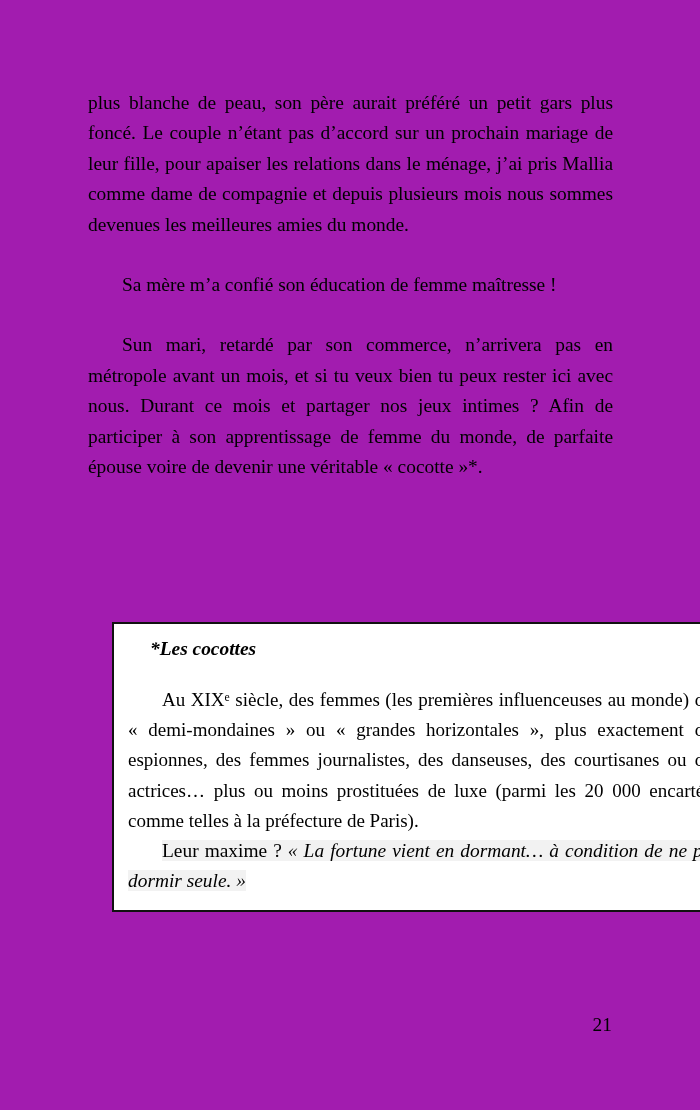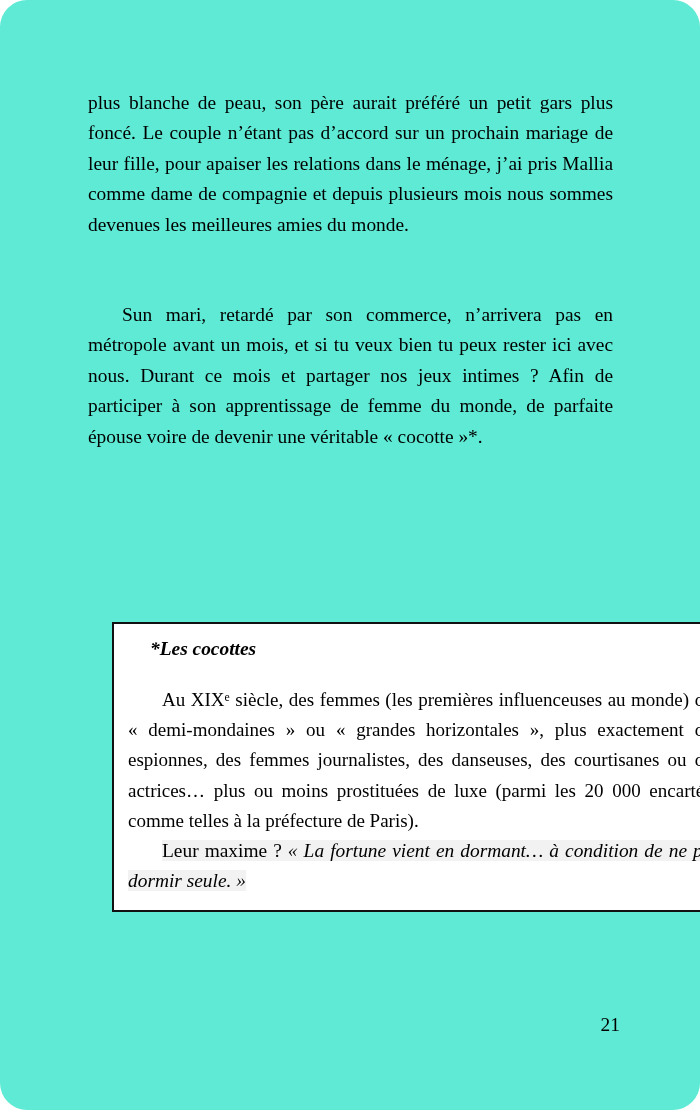--- a/index.html
+++ b/index.html
@@ -15,22 +15,21 @@
     color: #000000;
     overflow: hidden;
   }
 
   .page {
     position: absolute;
     left: 0;
     top: 0;
     width: 700px;
     height: 1110px;
-    background: #5eead4;
-    border-radius: 27px;
+    background: #a21caf;
   }
 
   .content {
     position: absolute;
     left: 88px;
     top: 88px;
     width: 525px;
   }
 
   p.body-para {
@@ -102,38 +101,39 @@
   .hl {
     background-color: #f2f2f2;
     box-decoration-break: clone;
     -webkit-box-decoration-break: clone;
   }
 
   .quote-it { font-style: italic; }
 
   .page-number {
     position: absolute;
-    right: 80px;
+    right: 88px;
     top: 1013px;
     font-size: 19.4px;
     line-height: 24px;
     text-align: right;
   }
 </style>
 </head>
 <body>
 
 <div class="page">
 
   <div class="content">
 
     <p class="body-para">plus blanche de peau, son père aurait préféré un petit gars plus foncé. Le couple n’étant pas d’accord sur un prochain mariage de leur fille, pour apaiser les relations dans le ménage, j’ai pris Mallia comme dame de compagnie et depuis plusieurs mois nous sommes devenues les meilleures amies du monde.</p>
 
     <div class="gap-para"></div>
 
+    <p class="body-para indent">Sa mère m’a confié son éducation de femme maîtresse !</p>
 
     <div class="gap-para"></div>
 
     <p class="body-para indent">Sun mari, retardé par son commerce, n’arrivera pas en métropole avant un mois, et si tu veux bien tu peux rester ici avec nous. Durant ce mois et partager nos jeux intimes ? Afin de participer à son apprentissage de femme du monde, de parfaite épouse voire de devenir une véritable « cocotte »*.</p>
 
   </div>
 
   <div class="aside-box">
 
     <div class="aside-title">*Les cocottes</div>

